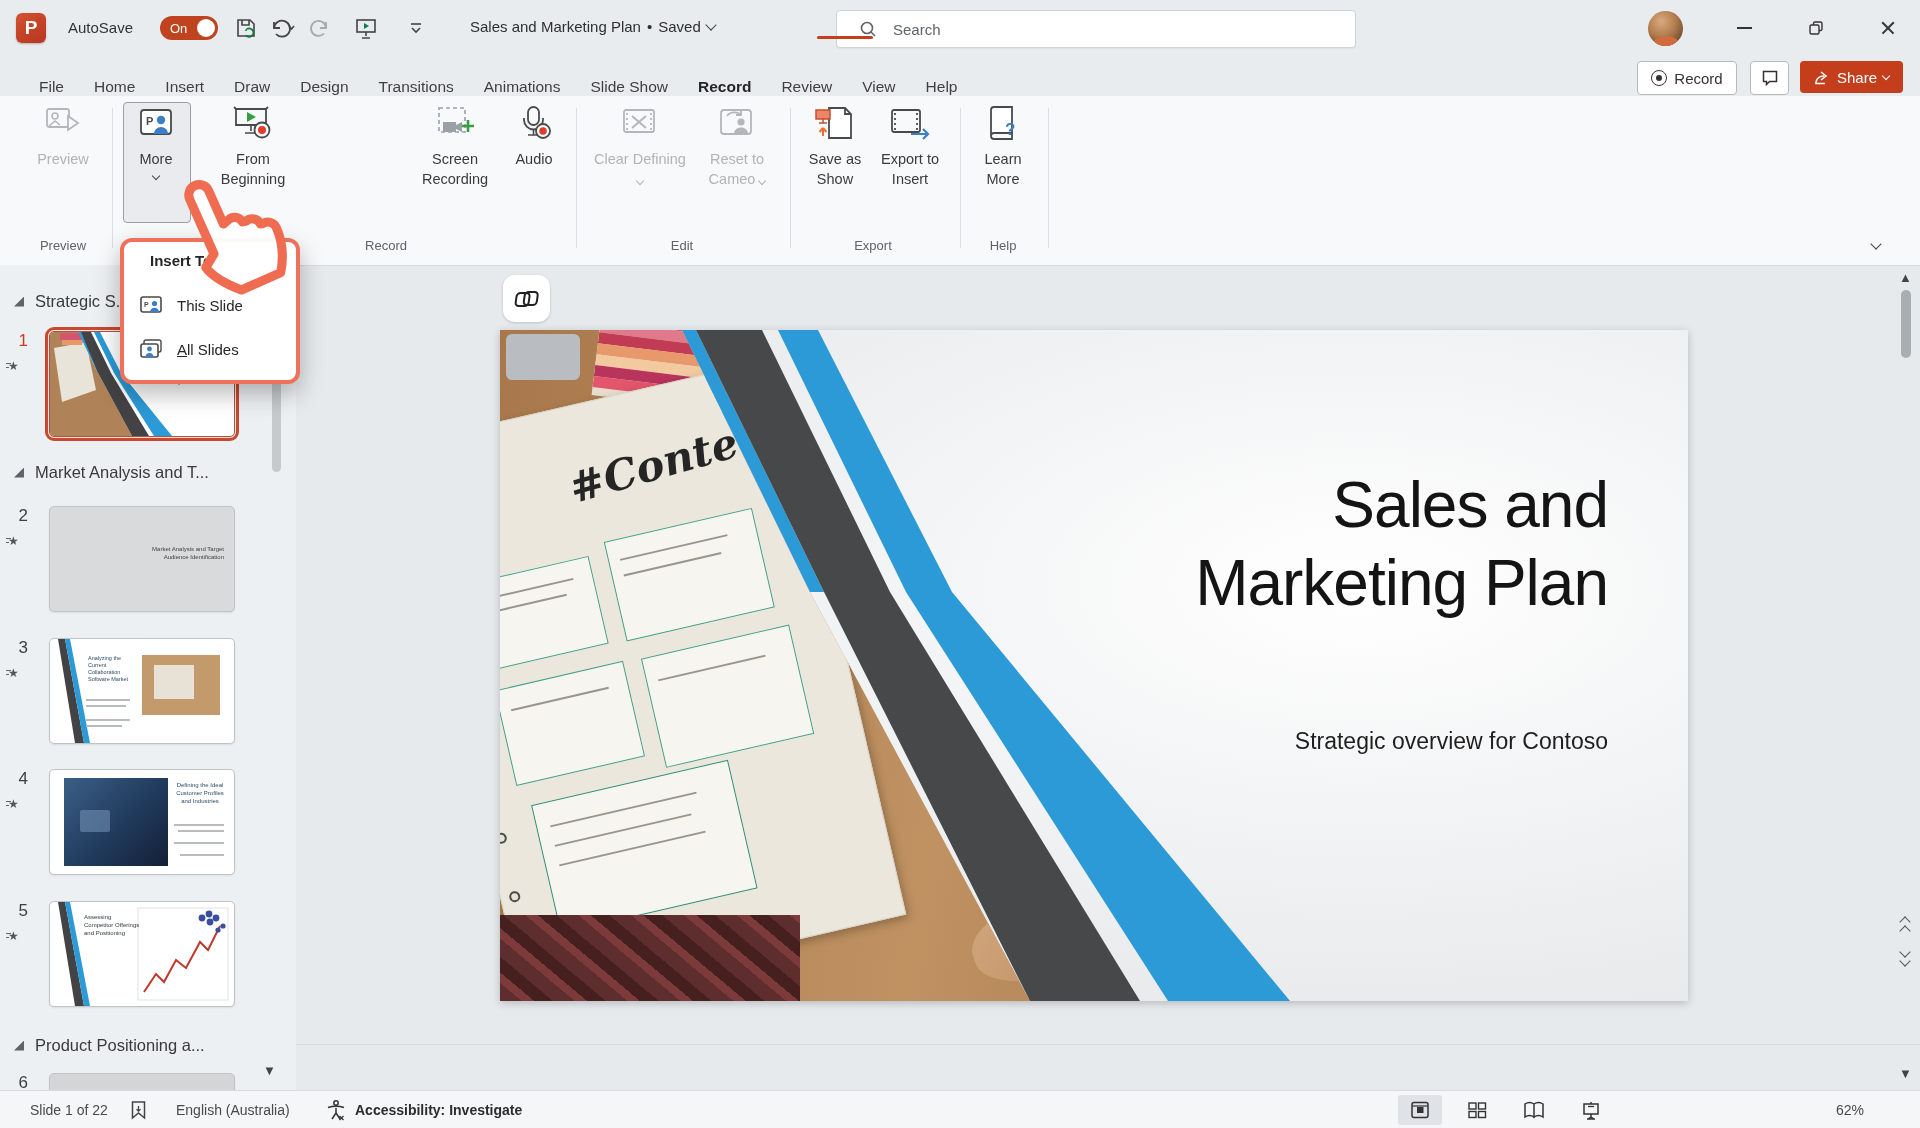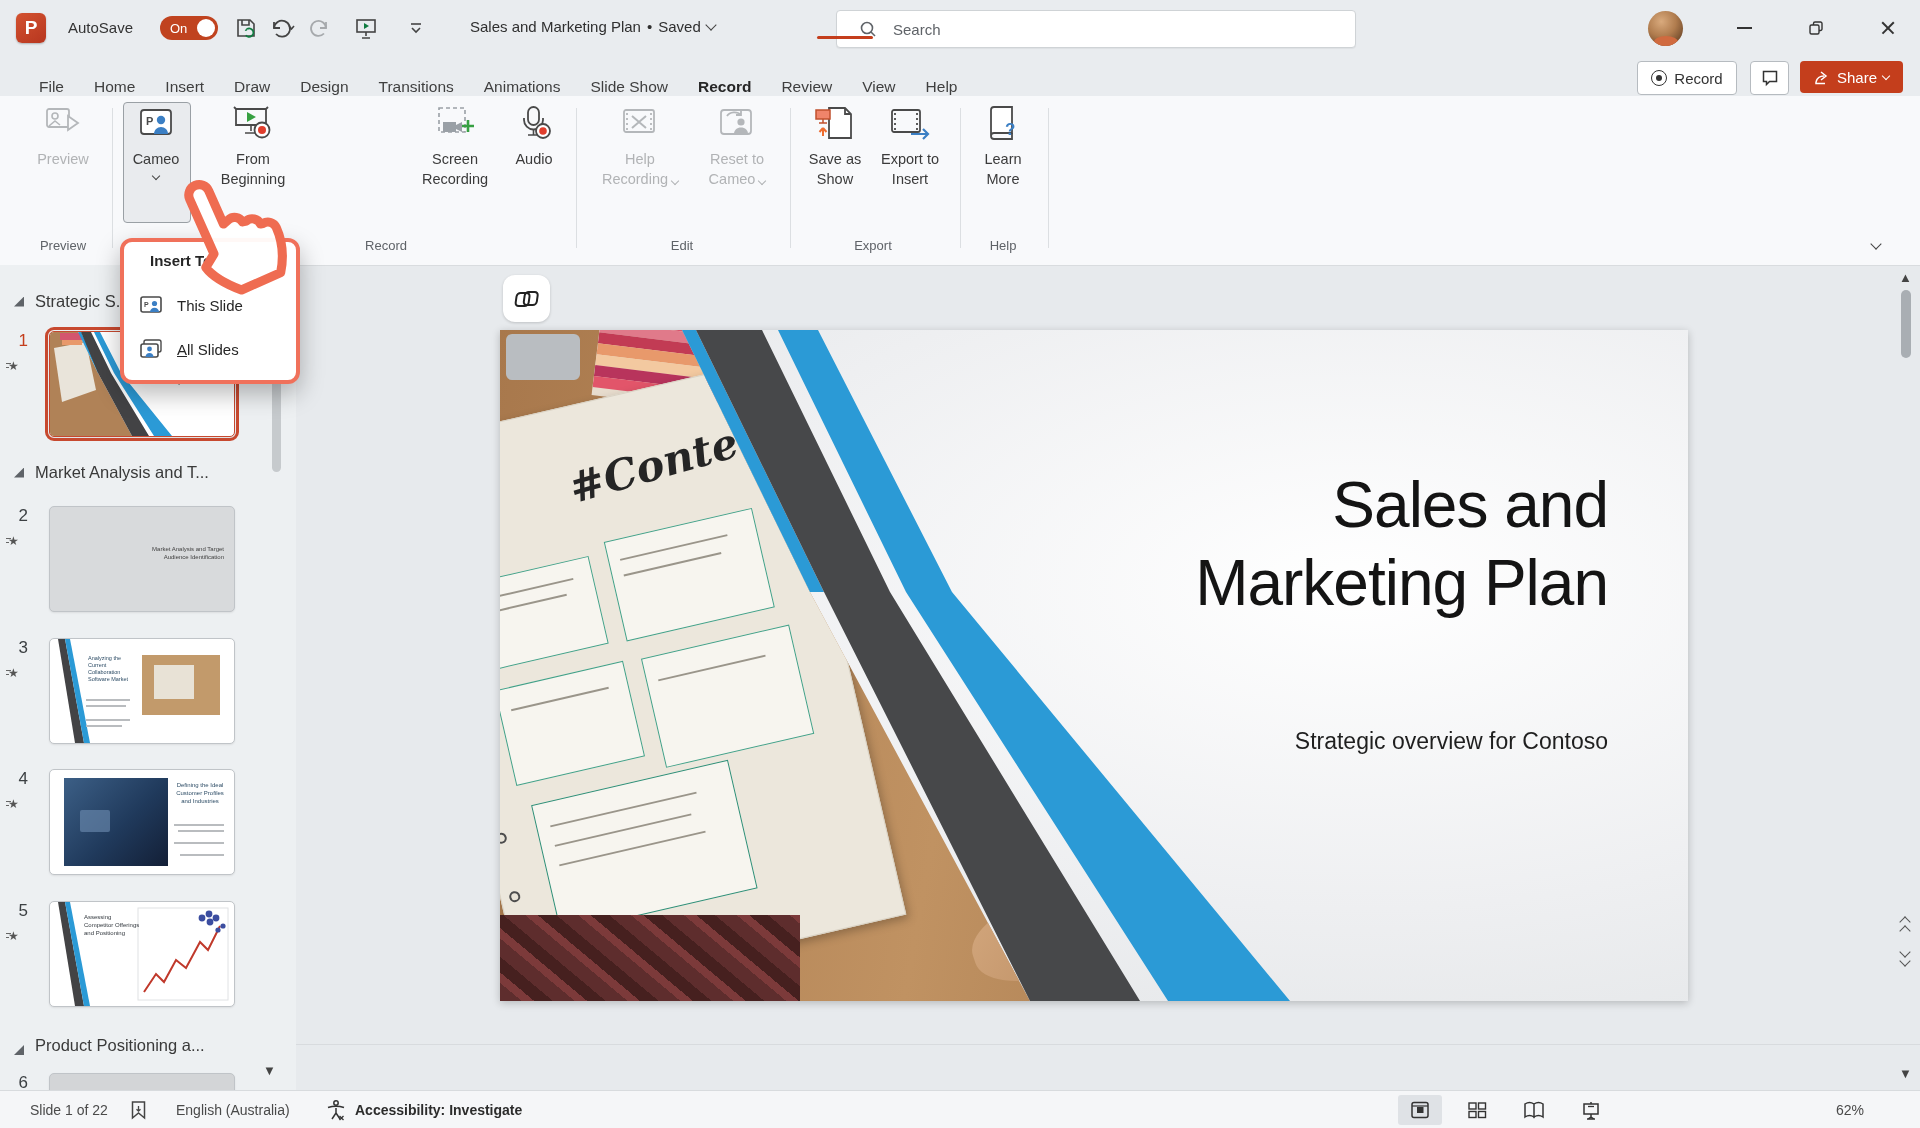--- a/index.html
+++ b/index.html
@@ -250,21 +250,21 @@
     <div class="rsep" style="left:112px;"></div>
 
     <div class="ab cameo-frame"></div>
     <div class="rbtn" style="left:126px;width:60px;">
       <svg width="40" height="38" viewBox="0 0 40 38">
         <rect x="5" y="6" width="30" height="24" rx="3" fill="#fff" stroke="#4a4a4a" stroke-width="1.8"></rect>
         <text x="10" y="21" font-size="11" font-weight="bold" fill="#4a4a4a" font-family="Liberation Sans,sans-serif">P</text>
         <circle cx="25" cy="16" r="4.2" fill="#3b7fc4"></circle>
         <path d="M18 30c0-4 3.2-7 7-7s7 3 7 7z" fill="#3b7fc4"></path>
       </svg>
-      <div class="rlabel">Cameo</div>
+      <div class="rlabel">More</div>
       <i class="cv sm" style="margin-top:4px;color:#444;"></i>
     </div>
     <div class="rbtn" style="left:213px;width:80px;">
       <svg width="44" height="38" viewBox="0 0 44 38">
         <path d="M5 5h30v16H5zM5 5l-2-2M35 5l2-2" fill="none" stroke="#4a4a4a" stroke-width="1.8"></path>
         <path d="M16 8l9 5-9 5z" fill="#36a041"></path>
         <path d="M20 21v6M14 29h12" stroke="#4a4a4a" stroke-width="1.6" fill="none"></path>
         <circle cx="31" cy="26" r="7.5" fill="#fff" stroke="#4a4a4a" stroke-width="1.8"></circle>
         <circle cx="31" cy="26" r="4" fill="#e03e2d"></circle>
       </svg>
@@ -290,21 +290,21 @@
       <div class="rlabel">Audio</div>
     </div>
     <div class="rsep" style="left:576px;"></div>
 
     <div class="rbtn dis" style="left:592px;width:96px;">
       <svg width="44" height="38" viewBox="0 0 44 38">
         <rect x="6" y="6" width="30" height="22" rx="2" fill="none" stroke="#b4b7ba" stroke-width="1.8"></rect>
         <path d="M9 9v2M9 14v2M9 19v2M9 24v2M33 9v2M33 14v2M33 19v2M33 24v2" stroke="#b4b7ba" stroke-width="1.8"></path>
         <path d="M14 12l14 12M28 12l-14 12" stroke="#b4b7ba" stroke-width="2"></path>
       </svg>
-      <div class="rlabel"><span>Help Recording</span> <i class="cv sm"></i></div>
+      <div class="rlabel"><span>Clear Defining</span> <i class="cv sm"></i></div>
     </div>
     <div class="rbtn dis" style="left:690px;width:94px;">
       <svg width="44" height="38" viewBox="0 0 44 38">
         <rect x="6" y="6" width="30" height="24" rx="3" fill="none" stroke="#b4b7ba" stroke-width="1.8"></rect>
         <path d="M12 12a8 6 0 0 1 14-1M26 6v5h-5" fill="none" stroke="#b4b7ba" stroke-width="1.8"></path>
         <circle cx="26" cy="18" r="3.6" fill="#b4b7ba"></circle>
         <path d="M19 30c0-4 3-6.5 7-6.5s7 2.5 7 6.5z" fill="#b4b7ba"></path>
       </svg>
       <div class="rlabel"><span>Reset to Cameo</span> <i class="cv sm"></i></div>
     </div>
@@ -423,21 +423,21 @@
             <circle cx="159" cy="12" r="3.4"></circle>
             <circle cx="160" cy="20" r="3.4"></circle>
             <circle cx="166" cy="16" r="3.4"></circle>
           <circle cx="168" cy="28" r="2.6"></circle>
             <circle cx="173" cy="24" r="2.6"></circle>
         </g>
       </svg>
       <div class="t-txt" style="left:34px;top:12px;width:56px;font-size:6px;color:#33393f;line-height:1.3;">Assessing Competitor Offerings and Positioning</div>
     </div>
 
-    <div class="sect" style="top:771px;align-items:flex-end;">
+    <div class="sect" style="top:771px;">
       <span class="sect-tri"></span>
       <span>Product Positioning a...</span>
     </div>
     <div class="snum" style="top:808px;">6</div>
     <div class="thumb" style="top:808px;height:17px;background:#d3d5d7;border-radius:5px 5px 0 0;"></div>
 
     <div class="ab sb-scroll"></div>
     <div class="ab sb-down">▼</div>
   </div>
 

